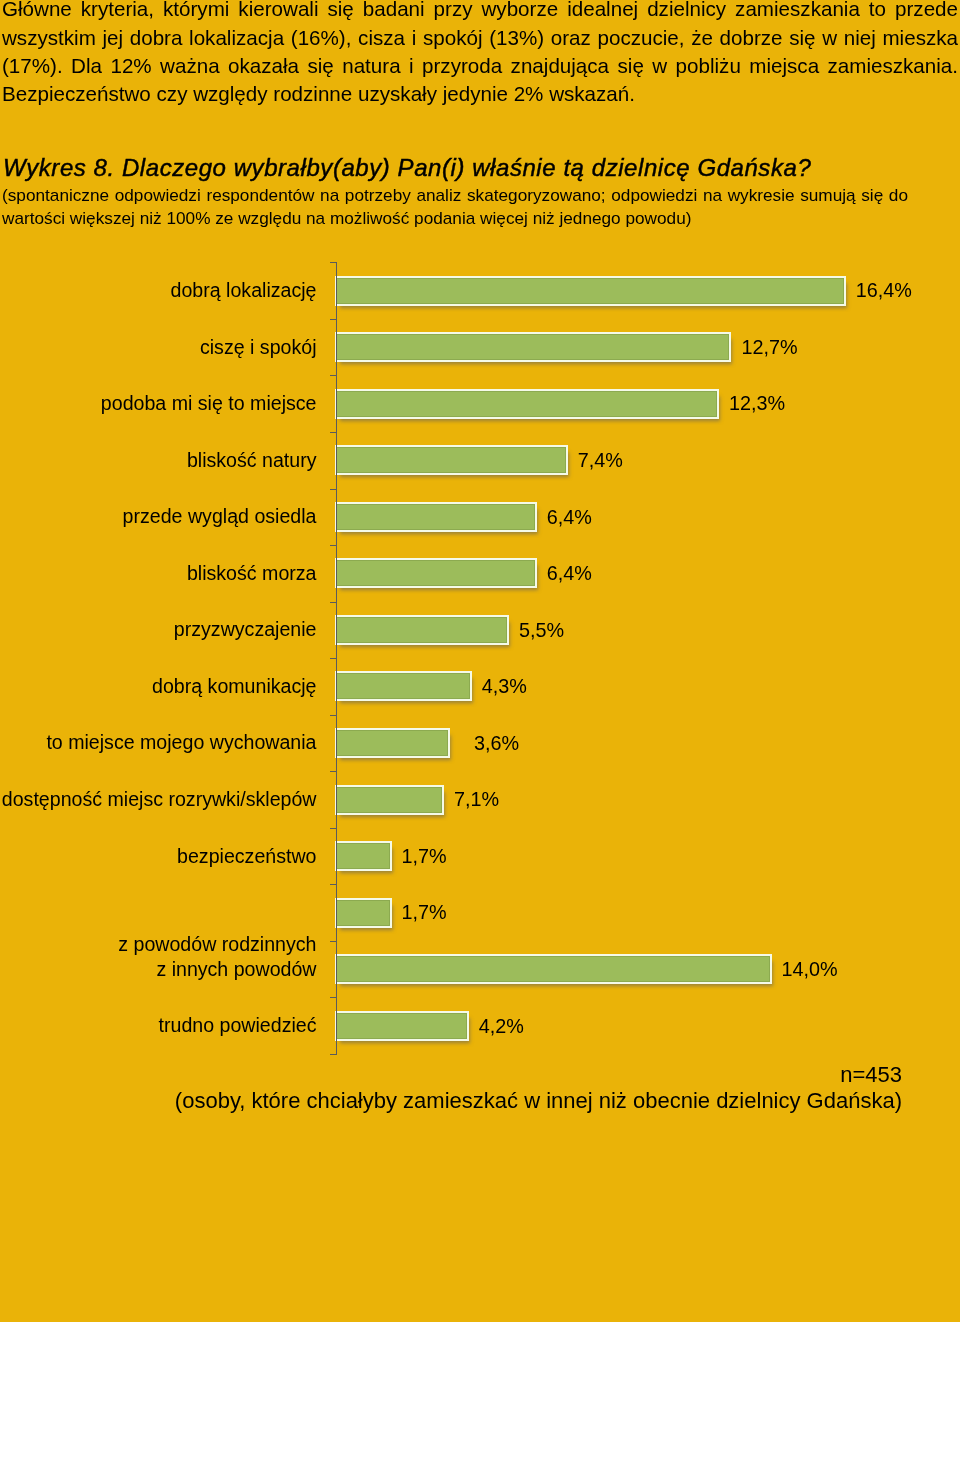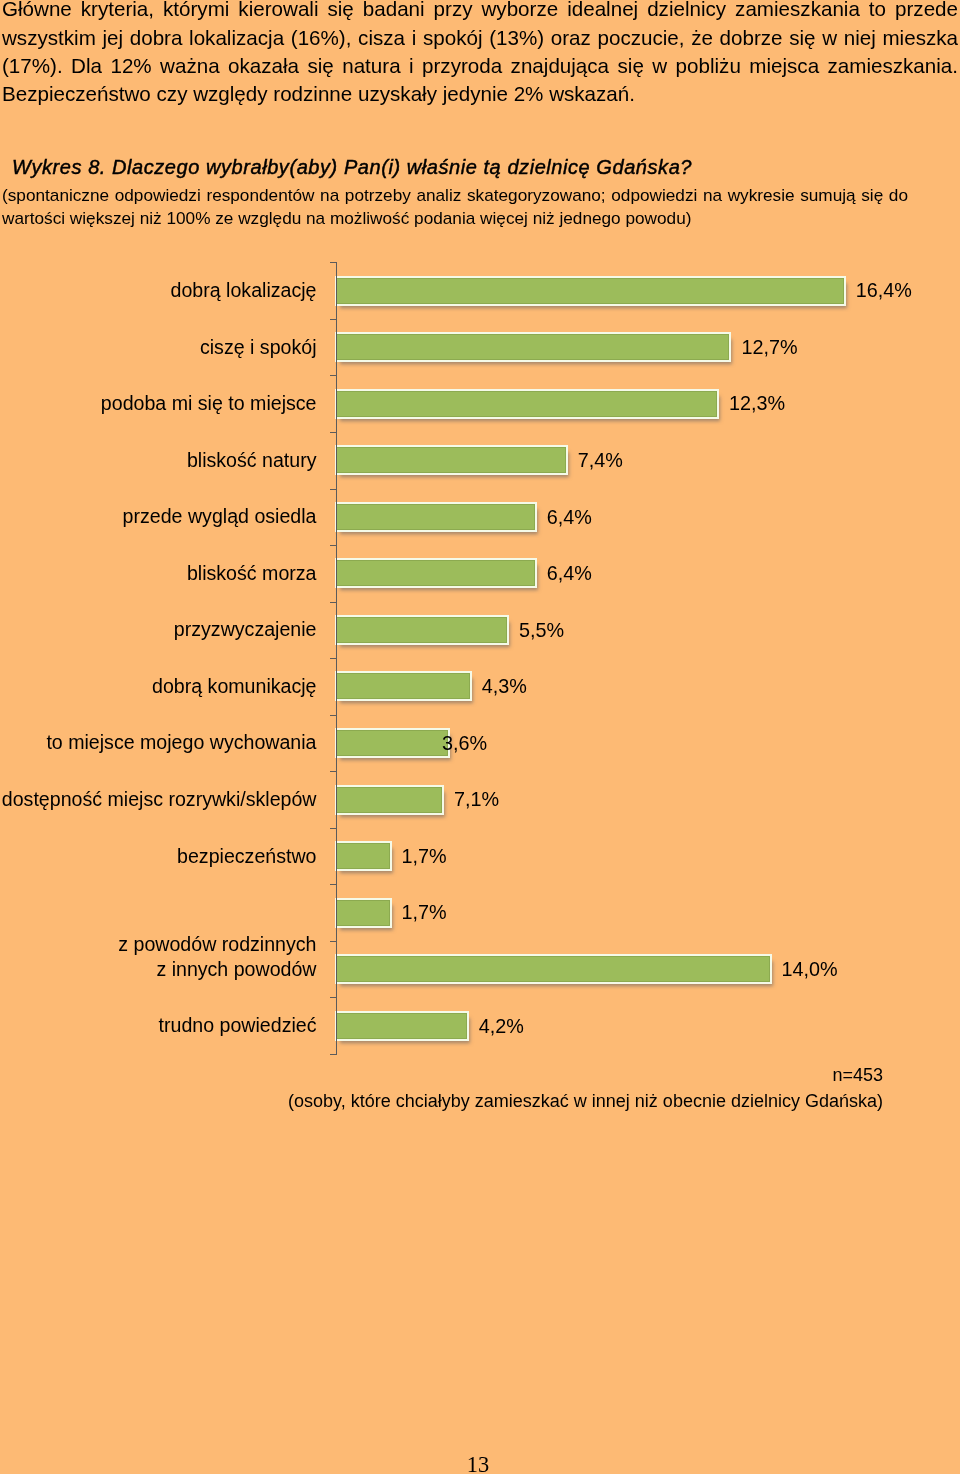--- a/index.html
+++ b/index.html
@@ -1,53 +1,53 @@
 <!DOCTYPE html>
 <html lang="pl"><head>
 <meta charset="utf-8">
 <title>Wykres 8</title>
 <style>
   html,body{margin:0;padding:0;background:#ffffff;}
   body{width:960px;height:1474px;position:relative;overflow:hidden;
        font-family:"Liberation Sans",sans-serif;color:#000000;
        -webkit-font-smoothing:antialiased;}
 
-  .page{position:absolute;left:0;top:0;width:960px;height:1474px;background:#fdba74;
+  .page{position:absolute;left:0;top:0;width:960px;height:1322px;background:#eab308;
         overflow:hidden;will-change:transform;}
 
   
   #body-para{position:absolute;left:2px;top:-4.6px;width:956px;margin:0;
              font-size:20.6px;line-height:28.35px;text-align:justify;
              text-justify:inter-word;letter-spacing:0;}
 
   
-  #chart-caption{position:absolute;left:12px;top:154px;
-                 font-size:20px;line-height:27.8px;
+  #chart-caption{position:absolute;left:3px;top:154px;
+                 font-size:24px;line-height:27.8px;
                  font-weight:normal;font-style:italic;white-space:nowrap;
                  letter-spacing:0.56px;text-align:center;-webkit-text-stroke:0.45px #000000;}
 
   
   #chart-note{position:absolute;left:2px;top:183.6px;width:906px;
               font-size:17.22px;line-height:23.4px;text-align:justify;}
 
   
   #chart{position:absolute;left:0;top:0;width:960px;height:1474px;}
   .cat-label{position:absolute;right:643.5px;font-size:19.6px;line-height:1;
              white-space:nowrap;text-align:right;}
   .val-label{position:absolute;font-size:19.8px;line-height:1;white-space:nowrap;}
   .bar{position:absolute;height:26px;background:#9CBC5B;
        border-top:1px solid #8CAA50;border-right:1px solid #8CAA50;border-bottom:1px solid #8CAA50;
        box-shadow:0 0 0 2px #F5FAE8, 3px 4.5px 3.5px rgba(88,88,98,0.52);
        box-sizing:border-box;}
   .axis-line{position:absolute;background:#5B5B5B;width:1px;}
   .tick{position:absolute;background:#5B5B5B;height:1px;width:7px;}
 
   
-  #chart-footer{position:absolute;right:77px;top:1062px;text-align:right;
-                font-size:18px;line-height:26px;}
+  #chart-footer{position:absolute;right:58px;top:1062px;text-align:right;
+                font-size:22px;line-height:26px;}
 
   
   #page-number{position:absolute;left:0;top:1454px;width:956px;text-align:center;
                font-family:"Liberation Serif",serif;font-size:22.4px;line-height:1;}
 </style>
 </head>
 <body>
 
 <div class="page">
 
@@ -77,21 +77,21 @@
       <div class="cat-label" style="top: 563.825px;">bliskość morza</div>
       <div class="val-label" style="left: 546.76px; top: 564.125px;">6,4%</div>
       <div class="bar" style="left: 337px; top: 616.875px; width: 169.95px;"></div>
       <div class="cat-label" style="top: 620.375px;">przyzwyczajenie</div>
       <div class="val-label" style="left: 518.95px; top: 620.675px;">5,5%</div>
       <div class="bar" style="left: 337px; top: 673.425px; width: 132.87px;"></div>
       <div class="cat-label" style="top: 676.925px;">dobrą komunikację</div>
       <div class="val-label" style="left: 481.87px; top: 677.225px;">4,3%</div>
       <div class="bar" style="left: 337px; top: 729.975px; width: 111.24px;"></div>
       <div class="cat-label" style="top: 733.475px;">to miejsce mojego wychowania</div>
-      <div class="val-label" style="left: 442px; top: 733.775px;">3,6%</div>
+      <div class="val-label" style="left: 474px; top: 733.775px;">3,6%</div>
       <div class="bar" style="left: 337px; top: 786.525px; width: 105.06px;"></div>
       <div class="cat-label" style="top: 790.025px;">dostępność miejsc rozrywki/sklepów</div>
       <div class="val-label" style="left: 454.06px; top: 790.325px;">7,1%</div>
       <div class="bar" style="left: 337px; top: 843.075px; width: 52.53px;"></div>
       <div class="cat-label" style="top: 846.575px;">bezpieczeństwo</div>
       <div class="val-label" style="left: 401.53px; top: 846.875px;">1,7%</div>
       <div class="bar" style="left: 337px; top: 899.625px; width: 52.53px;"></div>
       <div class="cat-label" style="top: 903.125px; margin-top: 32px;">z powodów rodzinnych</div>
       <div class="val-label" style="left: 401.53px; top: 903.425px;">1,7%</div>
       <div class="bar" style="left: 337px; top: 956.175px; width: 432.6px;"></div>

